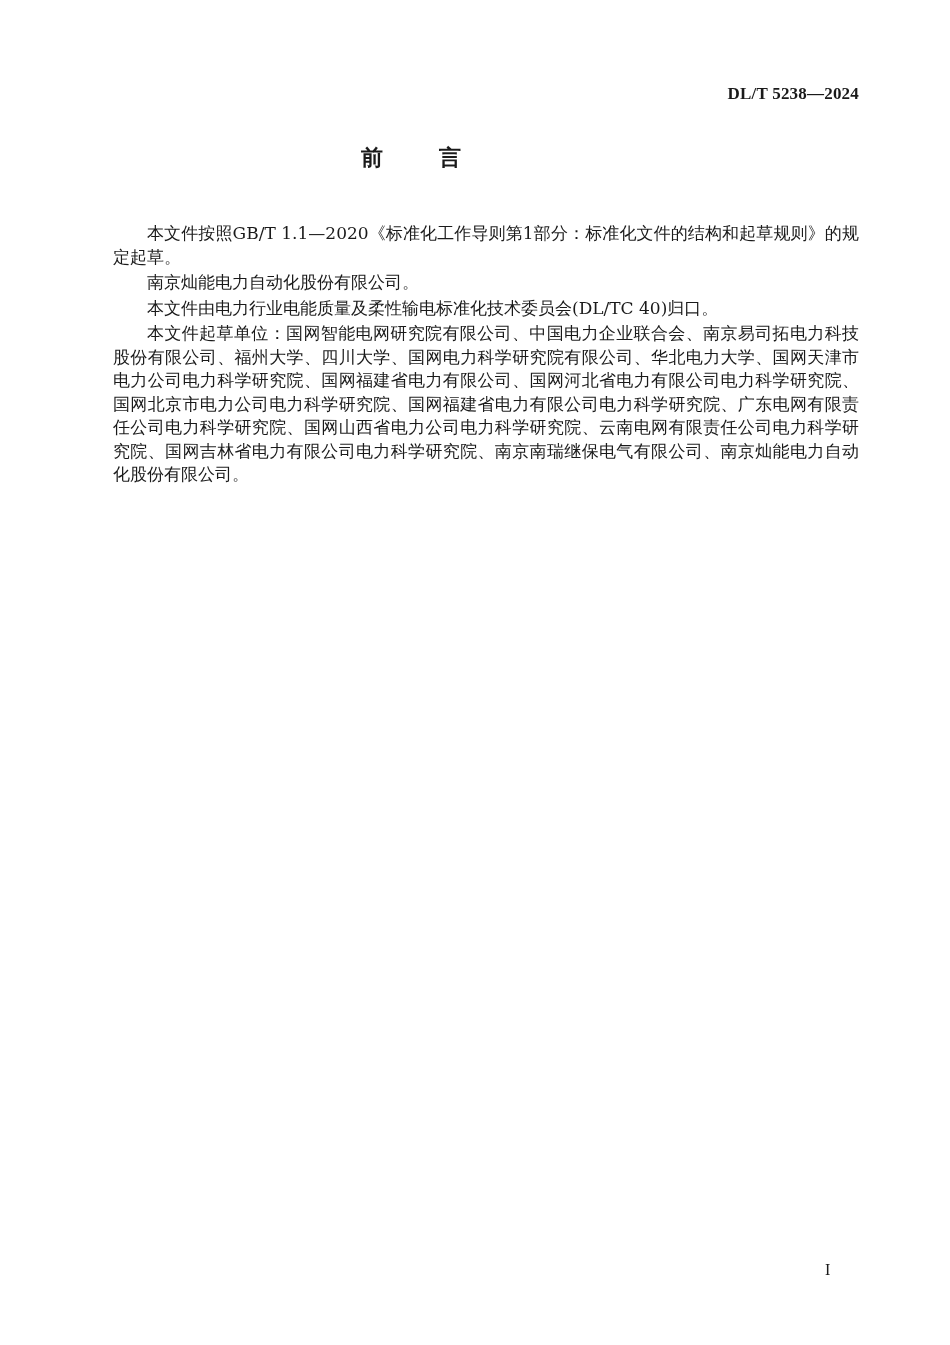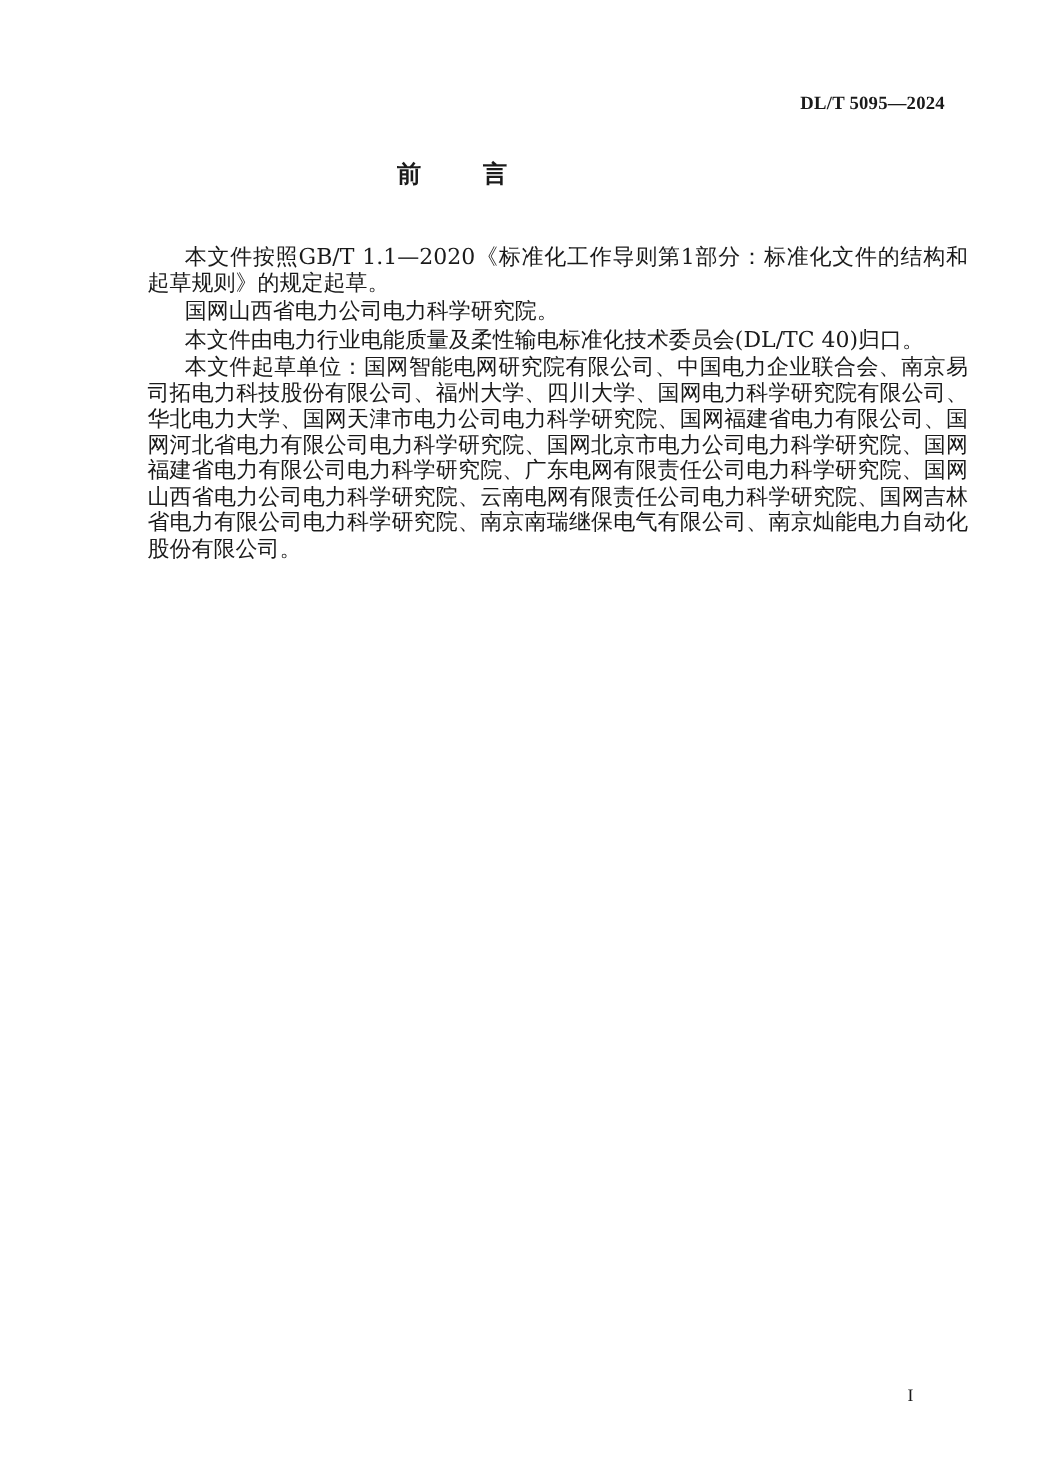--- a/index.html
+++ b/index.html
@@ -34,44 +34,43 @@
       font-weight: bold;
       font-size: 22px;
       letter-spacing: 56px;
       text-indent: 28px;
     }
     .content {
       position: absolute;
       top: 222px;
       left: 113px;
       width: 746px;
-      font-size: 20px;
+      font-size: 17px;
       line-height: 23.5px;
-      margin-left: 21px;
     }
     .para {
       margin: 0 0 2px 0;
       text-indent: 34px;
       text-align: justify;
     }
     .page-num {
       position: absolute;
       top: 1261px;
       left: 825px;
       font-family: "Liberation Serif", serif;
       font-size: 16px;
     }
   </style>
 </head>
 <body>
 
-<div class="std-number">DL/T 5095—2024</div>
+<div class="std-number">DL/T 5238—2024</div>
 
 <div class="title">前言</div>
 
 <div class="content">
   <p class="para">本文件按照GB/T 1.1—2020《标准化工作导则第1部分：标准化文件的结构和起草规则》的规定起草。</p>
-  <p class="para">国网山西省电力公司电力科学研究院。</p>
+  <p class="para">南京灿能电力自动化股份有限公司。</p>
   <p class="para">本文件由电力行业电能质量及柔性输电标准化技术委员会(DL/TC 40)归口。</p>
   <p class="para">本文件起草单位：国网智能电网研究院有限公司、中国电力企业联合会、南京易司拓电力科技股份有限公司、福州大学、四川大学、国网电力科学研究院有限公司、华北电力大学、国网天津市电力公司电力科学研究院、国网福建省电力有限公司、国网河北省电力有限公司电力科学研究院、国网北京市电力公司电力科学研究院、国网福建省电力有限公司电力科学研究院、广东电网有限责任公司电力科学研究院、国网山西省电力公司电力科学研究院、云南电网有限责任公司电力科学研究院、国网吉林省电力有限公司电力科学研究院、南京南瑞继保电气有限公司、南京灿能电力自动化股份有限公司。</p>
 </div>
 
 <div class="page-num">I</div>
 
 </body></html>

